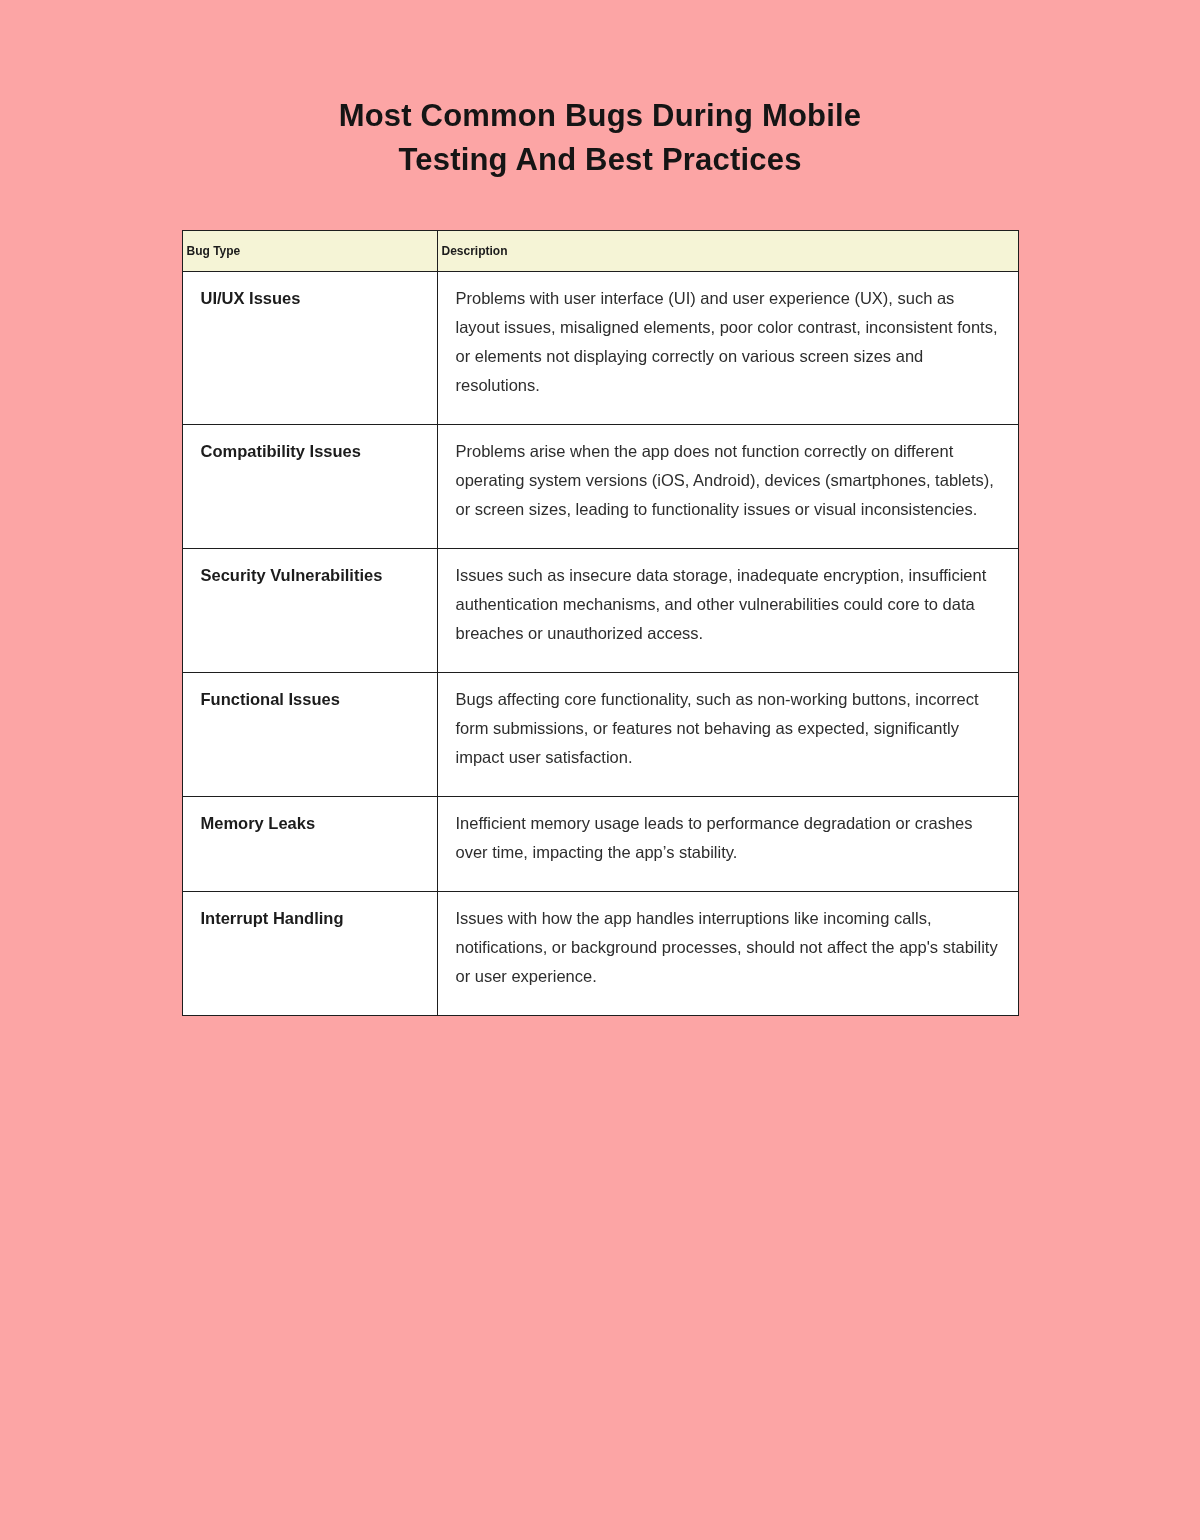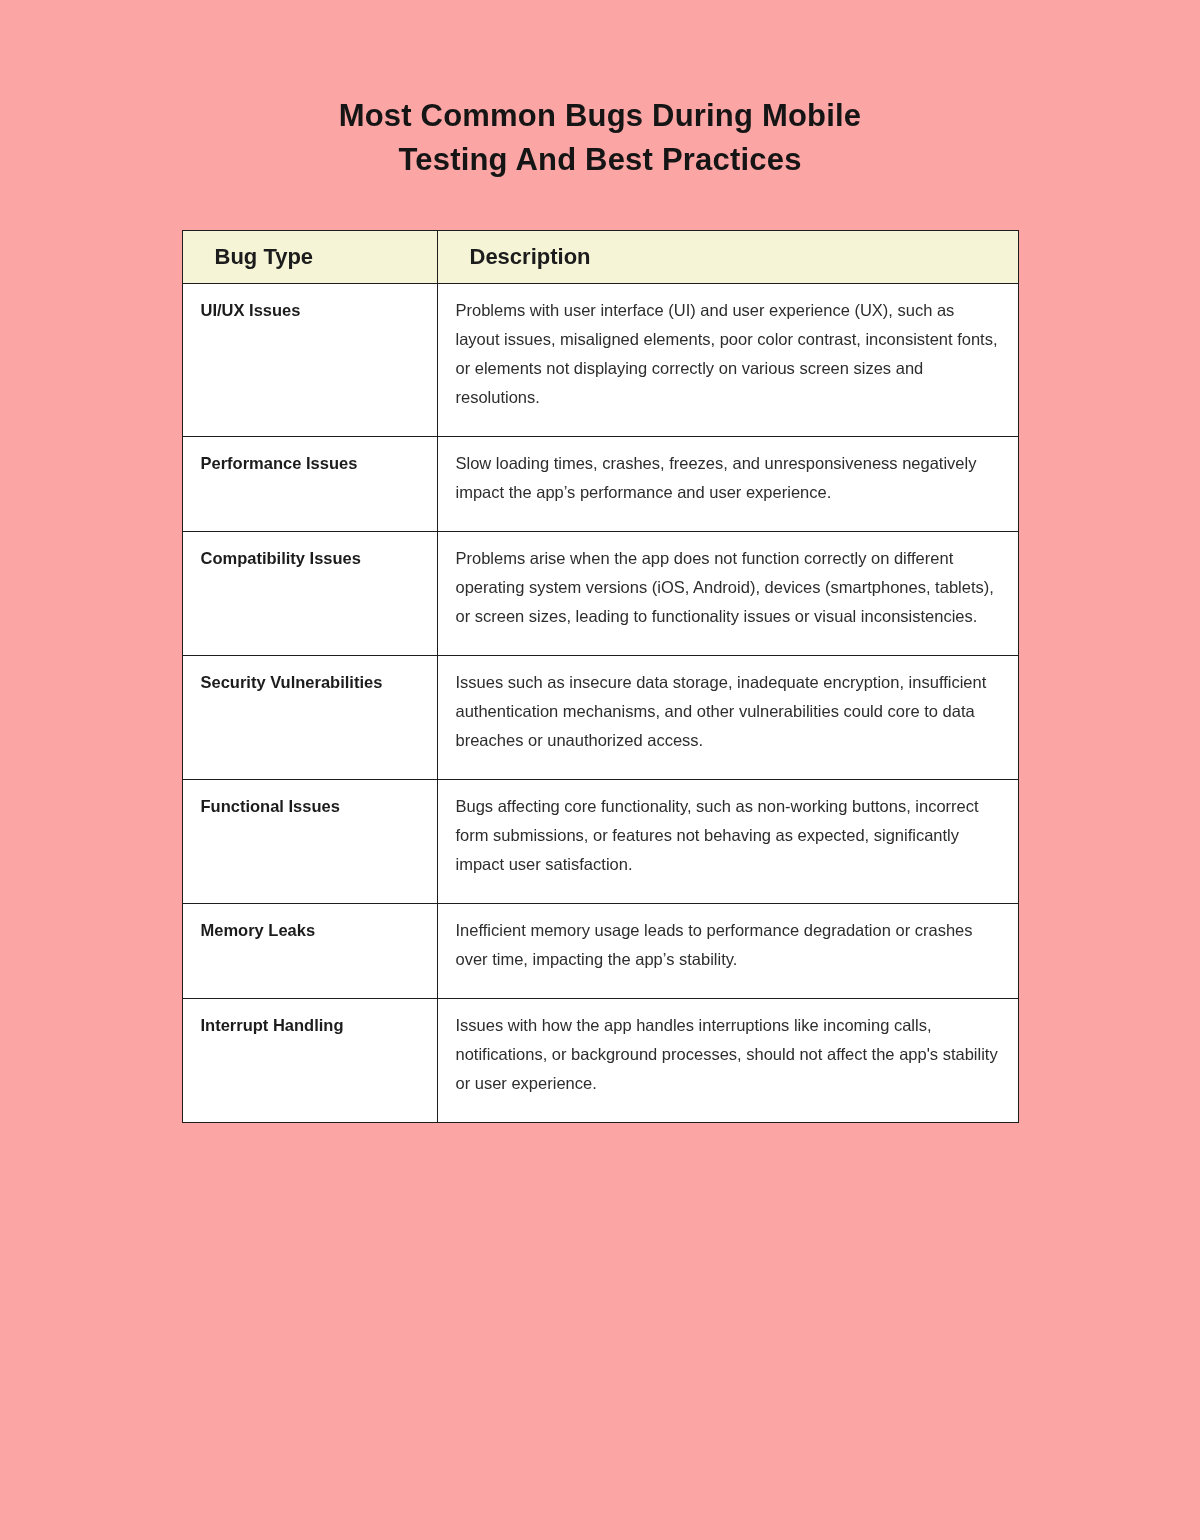--- a/index.html
+++ b/index.html
@@ -32,23 +32,23 @@
     table-layout: fixed;
   }
   .bug-table th, .bug-table td {
     border: 1.6px solid #1e1e1e;
     text-align: left;
     vertical-align: top;
   }
   .bug-table th {
     background: #f5f4d6;
     color: #1c1c1c;
-    font-size: 22px;
+    font-size: 12px;
     font-weight: 700;
-    padding: 13px 18px 13px 32px;
+    padding: 13px 18px 13px 4px;
   }
   .bug-table col.col-type { width: 255px; }
   .bug-table col.col-desc { width: 581px; }
   .bug-table td {
     background: #ffffff;
     padding: 12px 16px 24px 18px;
     line-height: 29px;
   }
   td.bug-type {
     font-weight: 700;
@@ -79,24 +79,20 @@
         <th>Bug Type</th>
         <th>Description</th>
       </tr>
     </thead>
     <tbody>
         <tr>
           <td class="bug-type">UI/UX Issues</td>
           <td class="description">Problems with user interface (UI) and user experience (UX), such as layout issues, misaligned elements, poor color contrast, inconsistent fonts, or elements not displaying correctly on various screen sizes and resolutions.</td>
         </tr>
         <tr>
-          <td class="bug-type">Performance Issues</td>
-          <td class="description">Slow loading times, crashes, freezes, and unresponsiveness negatively impact the app’s performance and user experience.</td>
-        </tr>
-        <tr>
           <td class="bug-type">Compatibility Issues</td>
           <td class="description">Problems arise when the app does not function correctly on different operating system versions (iOS, Android), devices (smartphones, tablets), or screen sizes, leading to functionality issues or visual inconsistencies.</td>
         </tr>
         <tr>
           <td class="bug-type">Security Vulnerabilities</td>
           <td class="description">Issues such as insecure data storage, inadequate encryption, insufficient authentication mechanisms, and other vulnerabilities could core to data breaches or unauthorized access.</td>
         </tr>
         <tr>
           <td class="bug-type">Functional Issues</td>
           <td class="description">Bugs affecting core functionality, such as non-working buttons, incorrect form submissions, or features not behaving as expected, significantly impact user satisfaction.</td>

